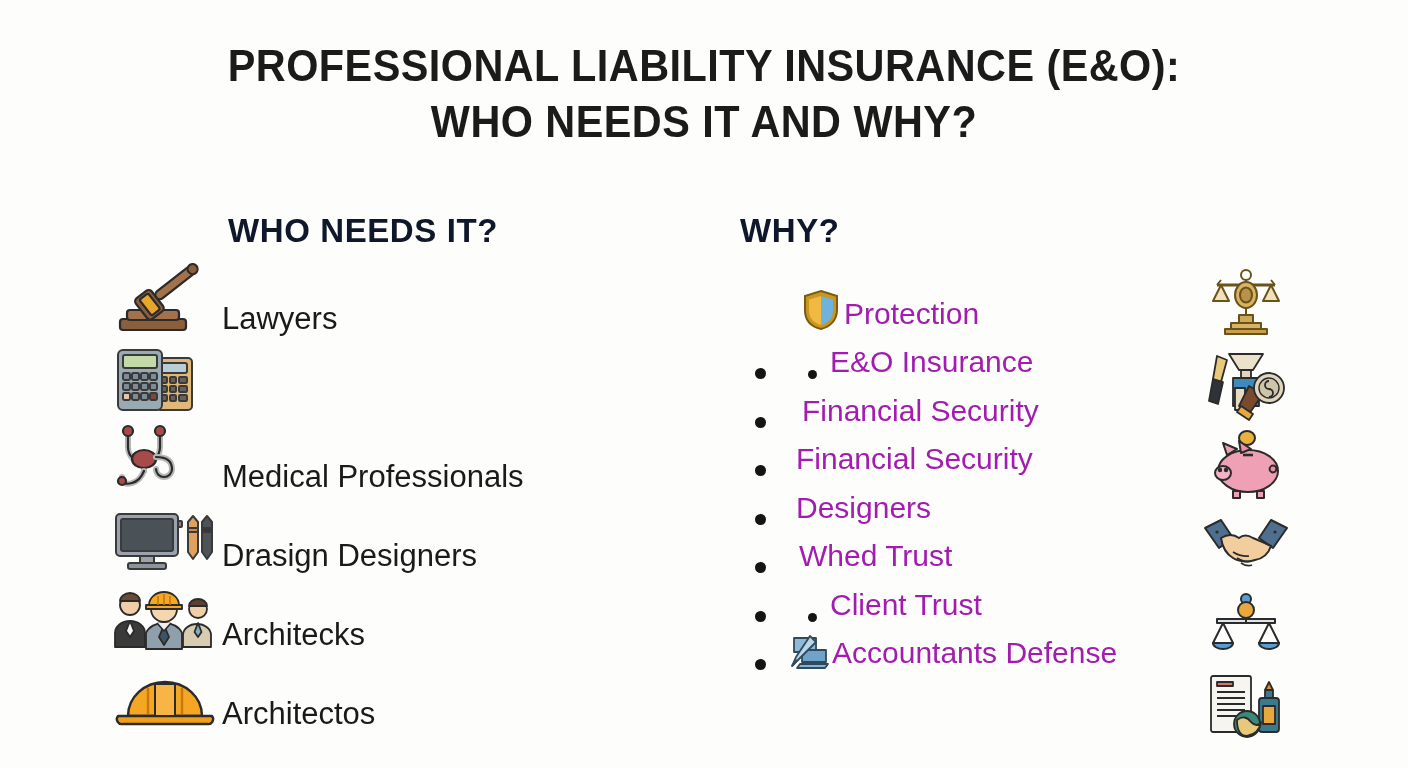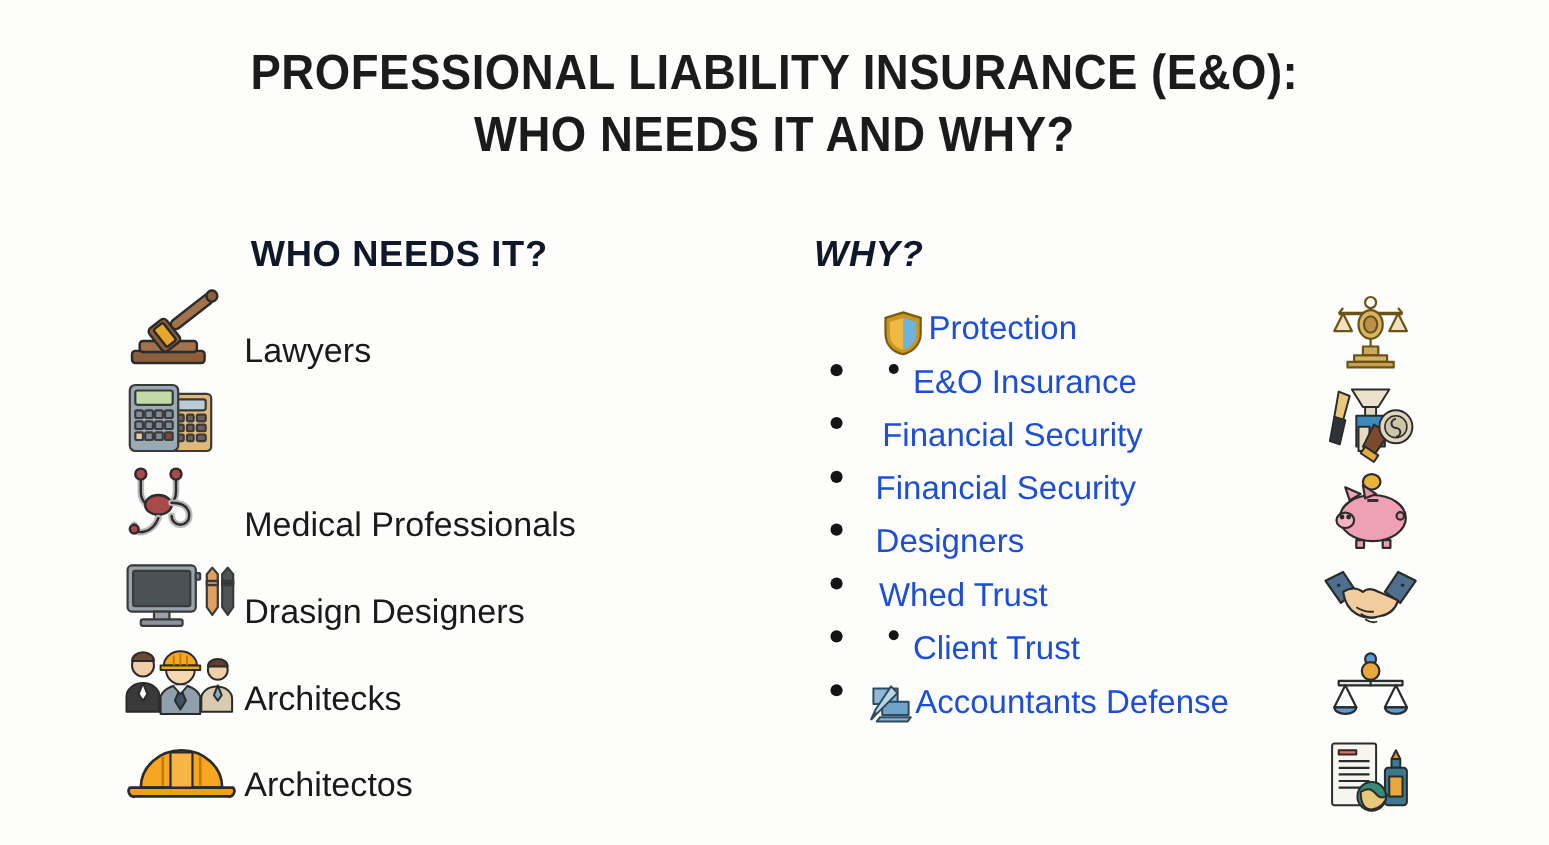--- a/index.html
+++ b/index.html
@@ -46,21 +46,21 @@
   .col-heading {
     position: absolute;
     font-family: "Liberation Sans", sans-serif;
     font-weight: bold;
     font-size: 33px;
     letter-spacing: 0.6px;
     color: #0f172a;
     white-space: nowrap;
   }
   #who-heading { left: 228px; top: 212px; }
-  #why-heading { left: 740px; top: 212px; font-style: italic; }
+  #why-heading { left: 740px; top: 212px; }
 
   
   .who-list {
     position: absolute;
     left: 110px;
     top: 262px;
     width: 560px;
   }
   .who-row {
     position: relative;
@@ -86,23 +86,23 @@
   .why-list {
     position: absolute;
     left: 755px;
     top: 282px;
     width: 420px;
   }
   .why-row {
     position: relative;
     height: 48.5px;
     display: flex;
-    align-items: flex-start;
+    align-items: flex-end;
     font-size: 30px;
-    color: #1d4ed8;
+    color: #a21caf;
     white-space: nowrap;
   }
   .why-bullet {
     width: 11px;
     height: 11px;
     border-radius: 50%;
     background: #141414;
     flex: 0 0 11px;
     margin-right: 0px;
   }

